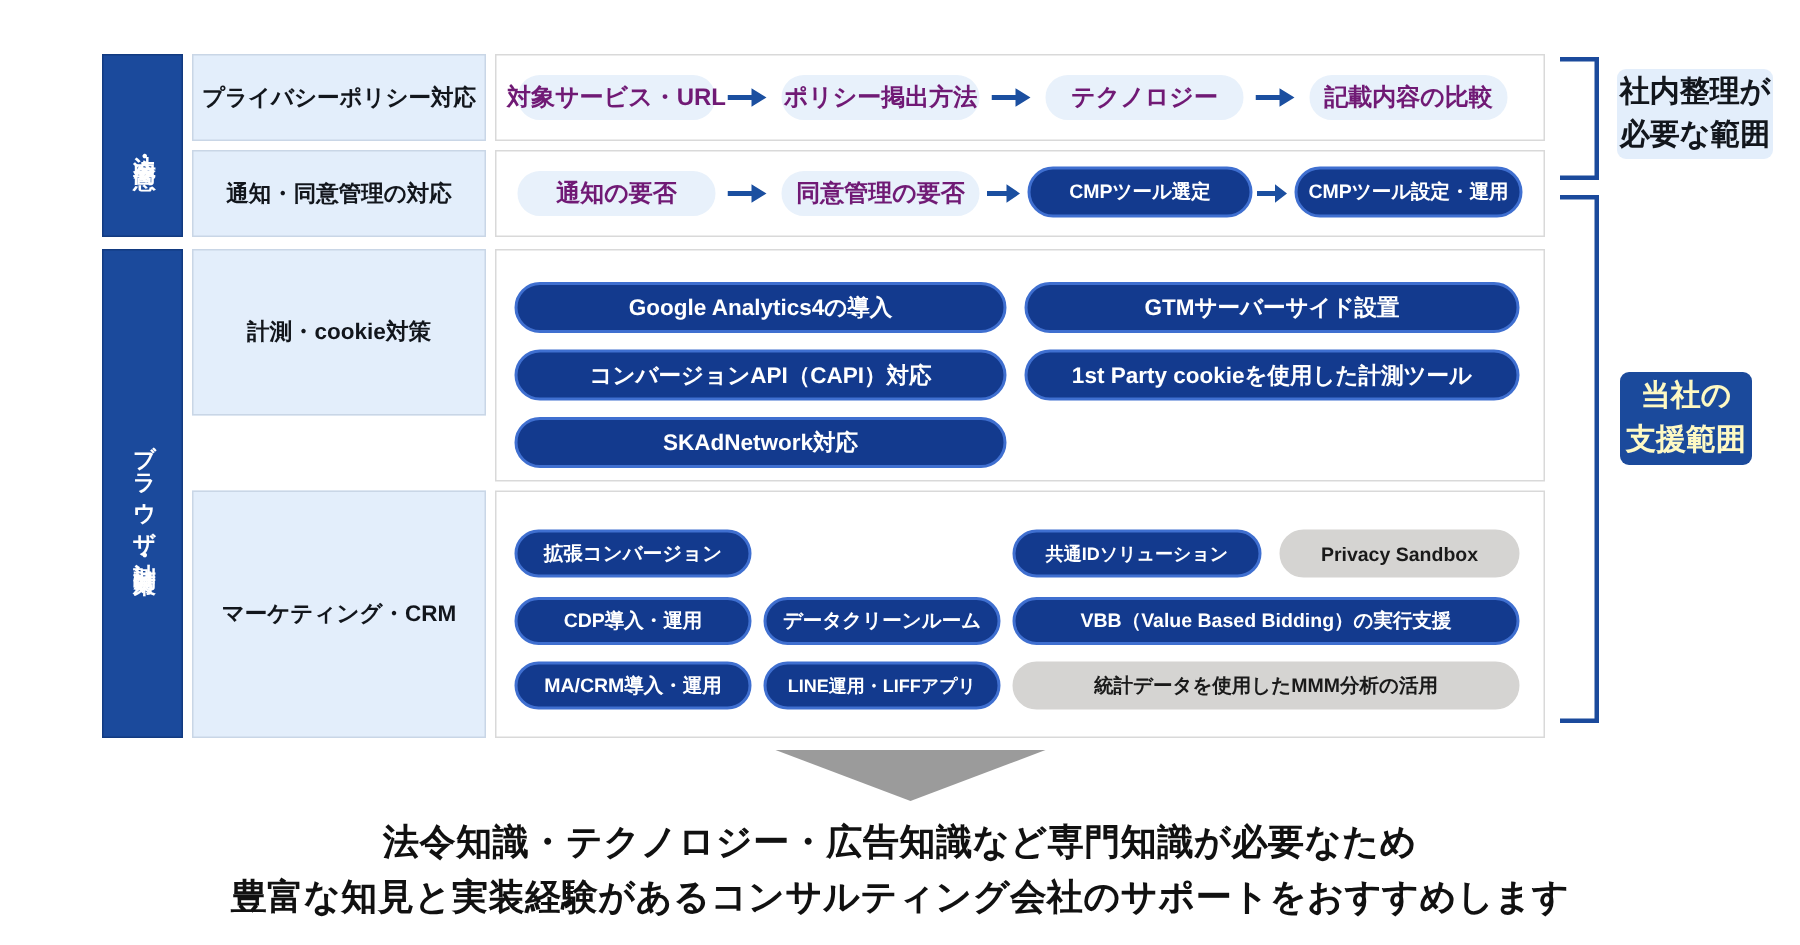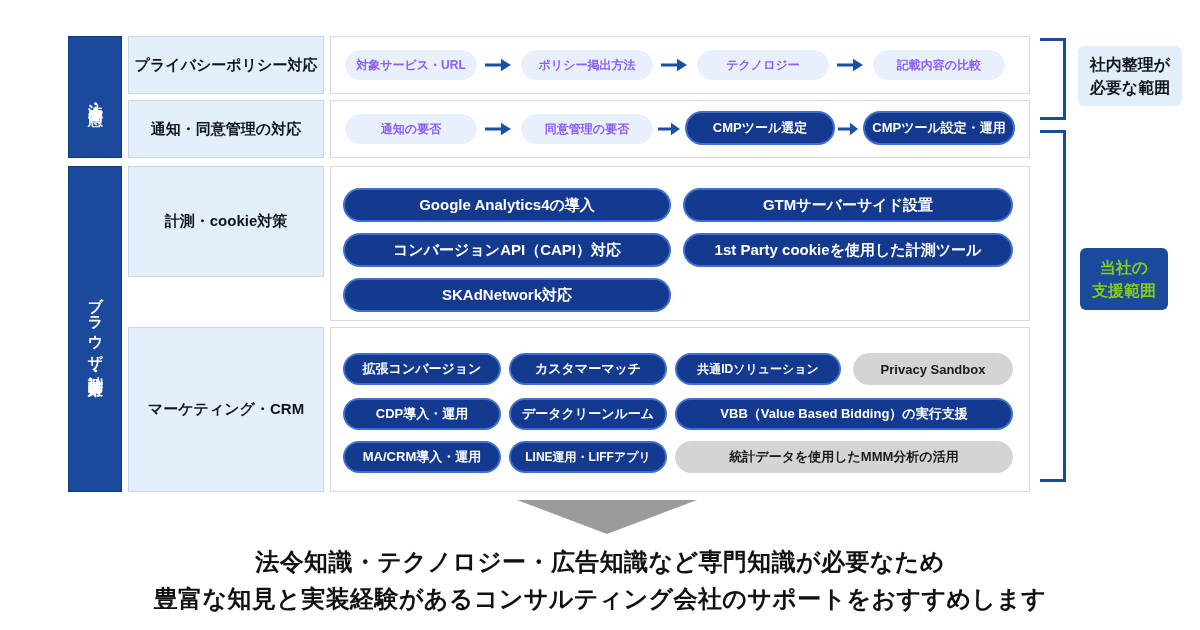--- a/index.html
+++ b/index.html
@@ -52,22 +52,22 @@
     position:absolute;
     box-sizing:border-box;
     display:flex;align-items:center;justify-content:center;
     border-radius:999px;
     font-weight:bold;
     text-align:center;
     white-space:nowrap;
   }
   .pill.light{
     background:#e8f1fb;
-    color:#8b5cf6;
-    font-size:12px;
+    color:#701a75;
+    font-size:16px;
     border:1px solid #e8f1fb;
     text-align:right;
   }
   .pill.navy{
     background:#133a8e;
     color:#ffffff;
     font-size:13px;
     border:2px solid #3f6fd0;
   }
   .pill.navybig{
@@ -97,24 +97,24 @@
   .bracket .h{position:absolute;background:#1b4a9c;height:3px;}
 
   
   .rlabel{
     position:absolute;
     display:flex;align-items:center;justify-content:center;
     text-align:center;
     font-weight:bold;
     border-radius:6px;
     line-height:1.45;
-    font-size:16px;
+    font-size:20px;
   }
   .rlabel.lightbox{background:#e3eefb;color:#12161c;}
-  .rlabel.navybox{background:#1b4a9c;color:#84cc16;}
+  .rlabel.navybox{background:#1b4a9c;color:#fef9c3;}
 
   
   .downarrow{
     position:absolute;
     width:0;height:0;
     border-left:90px solid transparent;
     border-right:90px solid transparent;
     border-top:34px solid #9b9b9b;
   }
   .caption{
@@ -194,21 +194,20 @@
     <div class="pill navybig" style="left:12px;top:66px;width:328px;height:34px;">コンバージョンAPI（CAPI）対応</div>
     <div class="pill navybig" style="left:352px;top:66px;width:330px;height:34px;">1st Party cookieを使用した計測ツール</div>
     <div class="pill navybig" style="left:12px;top:111px;width:328px;height:34px;">SKAdNetwork対応</div>
   </div>
 
   <div class="abs subcat" style="left:128px;top:327px;width:196px;height:165px;">マーケティング・CRM</div>
 
   <div class="abs panel" style="left:330px;top:327px;width:700px;height:165px;">
 
     <div class="pill navy" style="left:12px;top:25px;width:158px;height:32px;">拡張コンバージョン</div>
-    <div class="pill navy" style="left:178px;top:25px;width:158px;height:32px;">カスタマーマッチ</div>
     <div class="pill navy" style="left:344px;top:25px;width:166px;height:32px;font-size:12px;">共通IDソリューション</div>
     <div class="pill grey" style="left:522px;top:25px;width:160px;height:32px;">Privacy Sandbox</div>
 
     <div class="pill navy" style="left:12px;top:70px;width:158px;height:32px;">CDP導入・運用</div>
     <div class="pill navy" style="left:344px;top:70px;width:338px;height:32px;">VBB（Value Based Bidding）の実行支援</div>
     <div class="pill navy" style="left:178px;top:70px;width:158px;height:32px;">データクリーンルーム</div>
 
     <div class="pill navy" style="left:12px;top:113px;width:158px;height:32px;">MA/CRM導入・運用</div>
     <div class="pill navy" style="left:178px;top:113px;width:158px;height:32px;font-size:12px;">LINE運用・LIFFアプリ</div>
     <div class="pill grey" style="left:344px;top:113px;width:338px;height:32px;">統計データを使用したMMM分析の活用</div>

